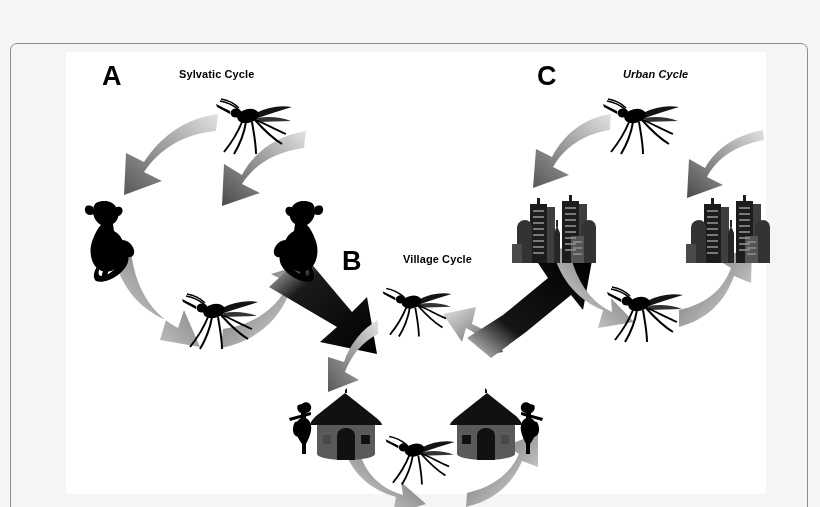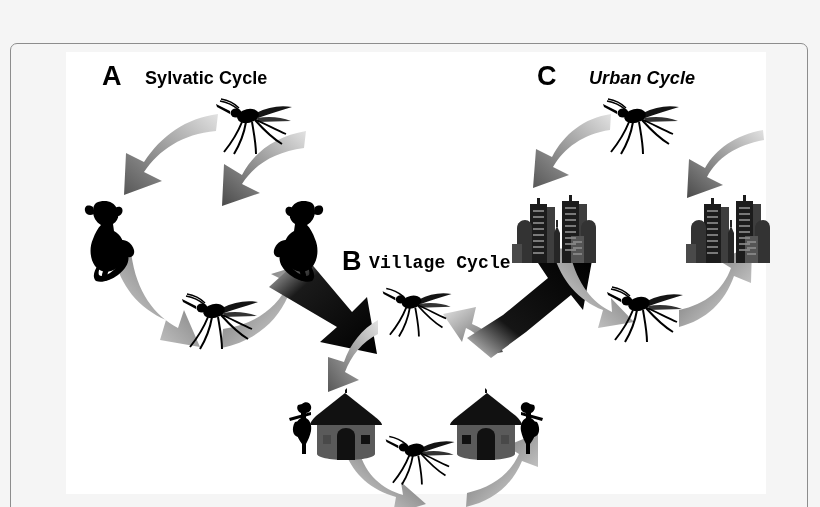--- a/index.html
+++ b/index.html
@@ -31,23 +31,24 @@
     white-space:nowrap;
     color:#000;
     font-weight:bold;
   }
   .panel-letter{
     font-size:27px;
     font-weight:bold;
     letter-spacing:0px;
   }
   .panel-title{
-    font-size:18px;
+    font-size:11px;
     font-weight:bold;
     letter-spacing:0.1px;
+    margin-left:34px;
   }
   svg{display:block;overflow:visible;}
   .arrow-layer{position:absolute;left:0;top:0;width:700px;height:442px;pointer-events:none;}
 </style>
 </head>
 <body>
 
 <div id="figure-frame">
   <div id="canvas">
 
@@ -205,21 +206,21 @@
           <path d="M40,22 C42,34 44,44 44,54" stroke="#000" stroke-width="2" fill="none"></path>
           <path d="M43,20 C52,30 60,38 70,44" stroke="#000" stroke-width="2" fill="none"></path>
           <path d="M42,19 C54,24 64,30 74,34" stroke="#000" stroke-width="1.8" fill="none"></path>
           <path d="M27,10 C20,4 14,2 8,1" stroke="#000" stroke-width="1.6" fill="none"></path>
           <path d="M27,8 C21,2 15,0 9,-1" stroke="#000" stroke-width="1.4" fill="none"></path>
         </g>
       </svg>
     </div>
 
     <div class="label panel-letter" style="left:276px;top:194px;">B</div>
-    <div class="label panel-title" style="left:303px;top:201px;font-family:Liberation Mono, monospace;">Village Cycle</div>
+    <div class="label panel-title" style="left:303px;top:201px;">Village Cycle</div>
 
     <div class="node" style="left:313px;top:235px;">
       <svg width="78" height="52" viewBox="0 0 86 56">
         <g fill="#000">
           <ellipse cx="36" cy="16" rx="11" ry="7" transform="rotate(-12 36 16)"></ellipse>
           <ellipse cx="24" cy="13" rx="5.5" ry="4.5"></ellipse>
           <path d="M18,11 L4,4 L5,7 L18,14 Z"></path>
           <path d="M44,13 C56,7 68,5 80,7 C68,11 56,14 46,18 Z" opacity="0.92"></path>
           <path d="M45,18 C57,16 69,17 79,21 C68,21 56,22 46,22 Z" opacity="0.8"></path>
           <path d="M30,22 C26,32 20,42 12,52" stroke="#000" stroke-width="2" fill="none"></path>

